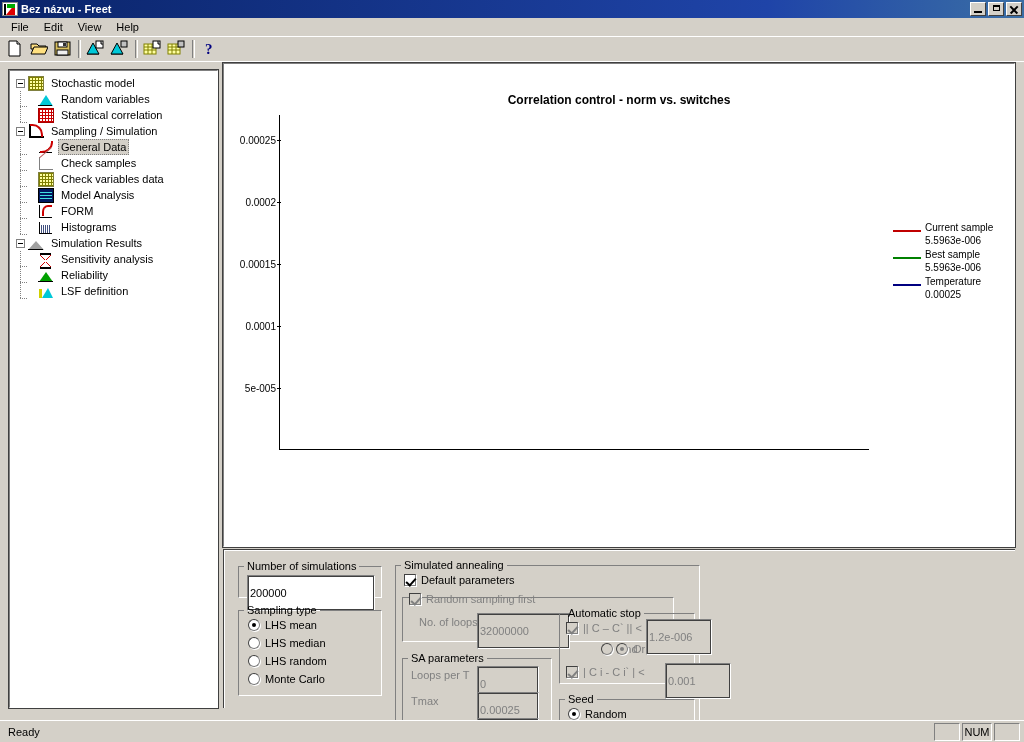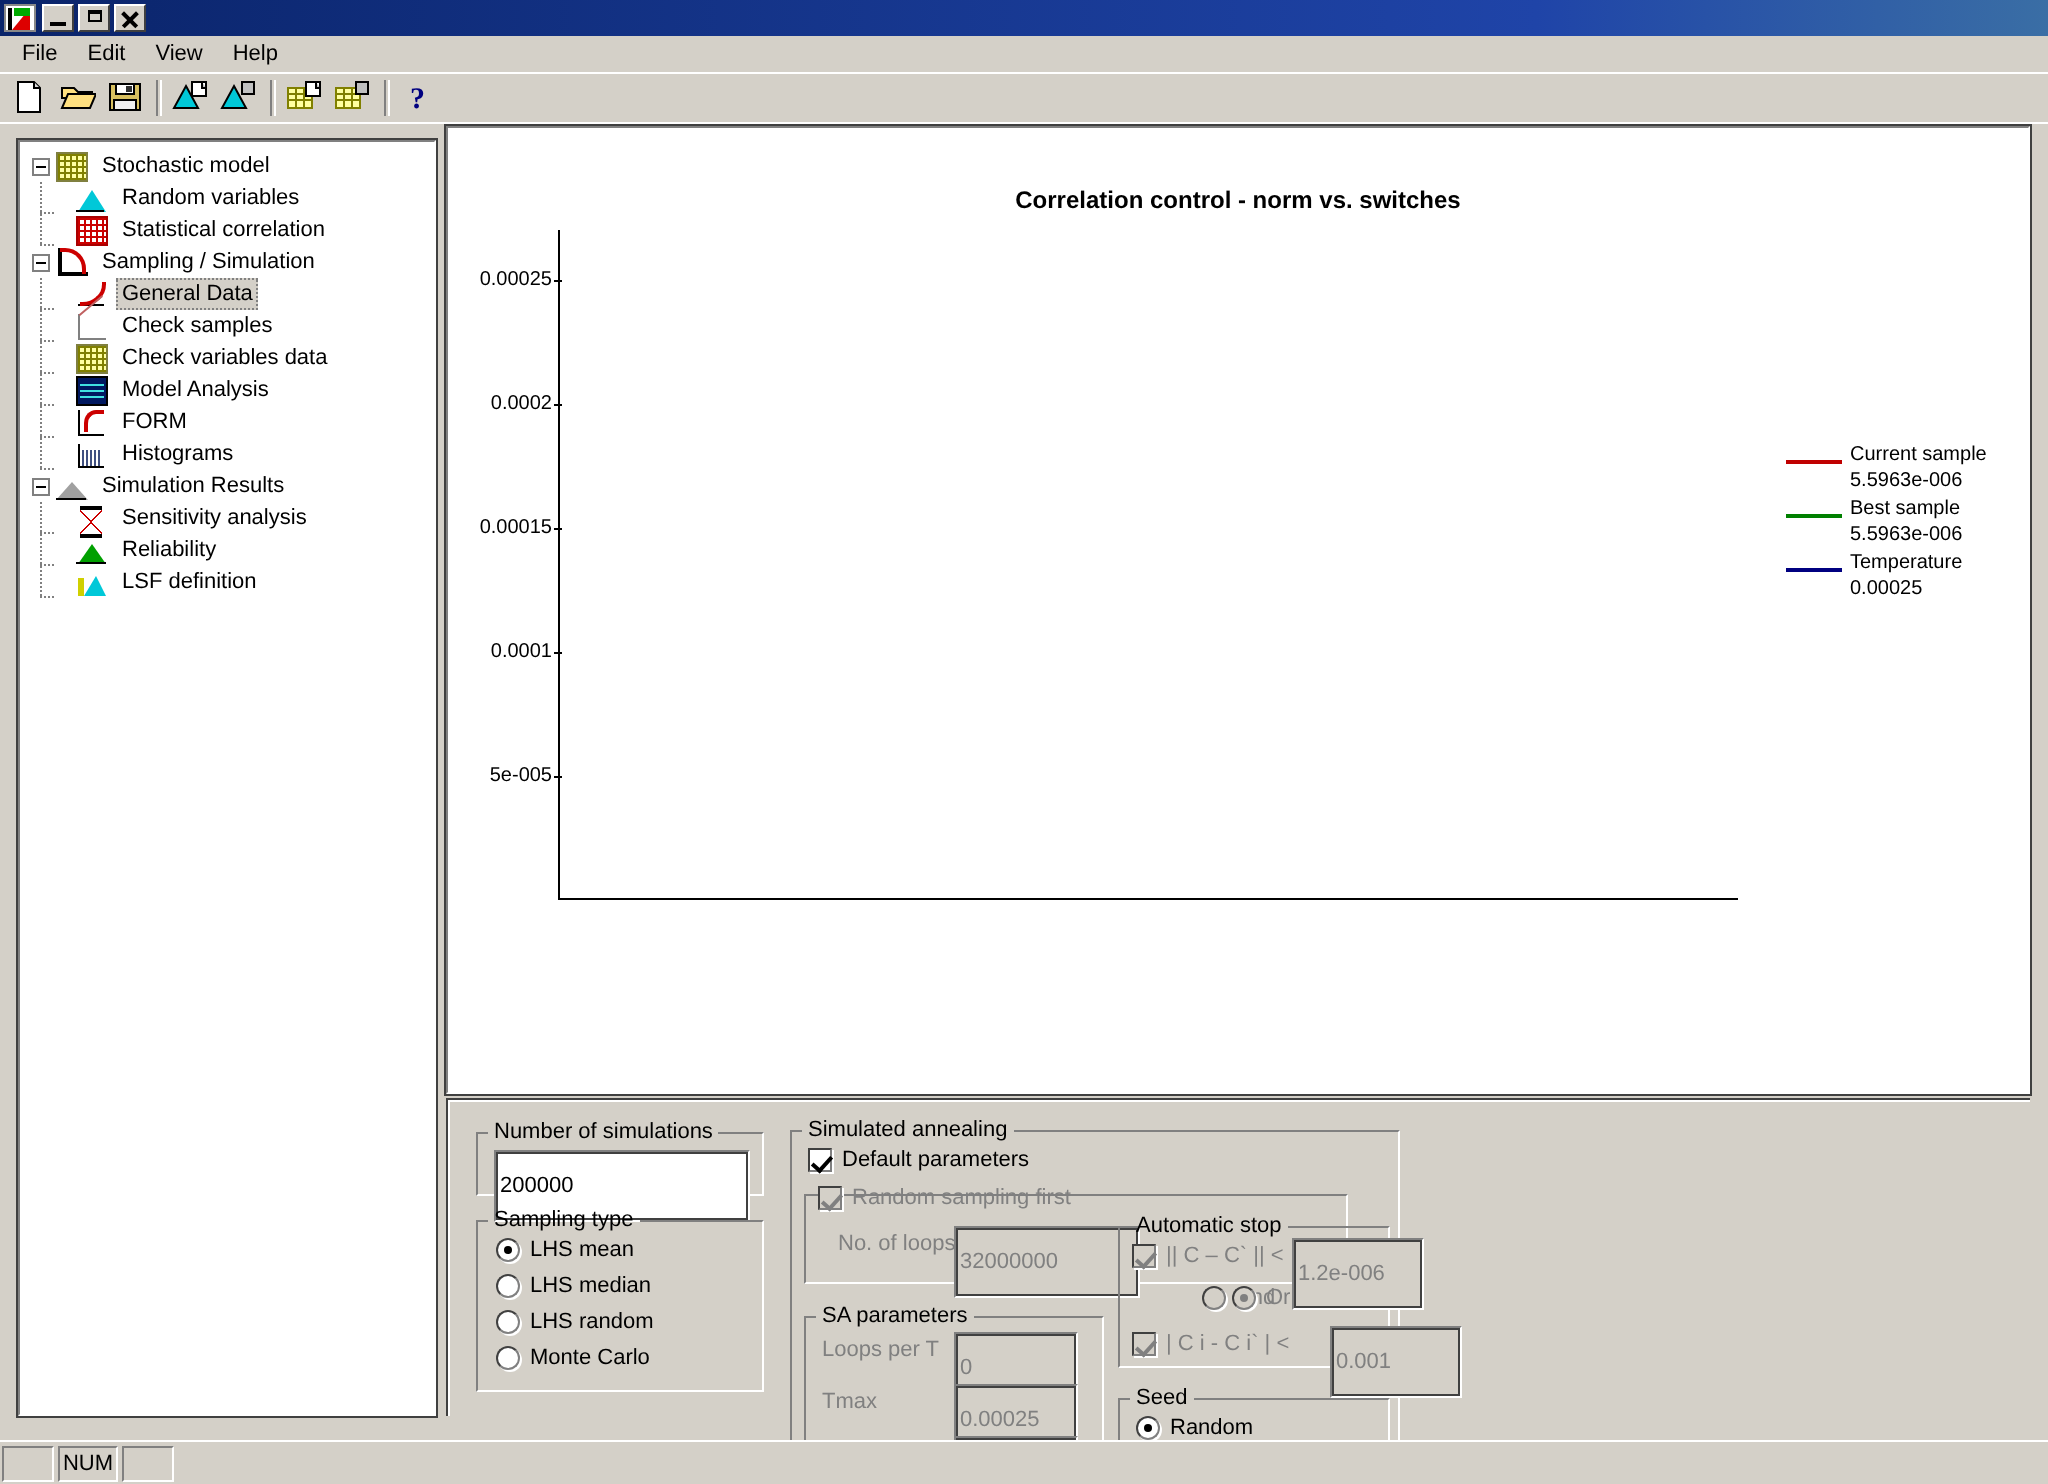--- a/index.html
+++ b/index.html
@@ -325,20 +325,21 @@
 <body>
 
 <div id="outer-frame">
 
   <div id="titlebar">
     <div id="app-icon">
       <div class="tri"></div>
         <div class="g"></div>
         <div class="bar1"></div>
     </div>
+    <div id="title-text">Bez názvu - Freet</div>
     <div class="wbtn first">
         <span class="min"></span>
       </div>
     <div class="wbtn">
         <span class="restore-a"></span>
       </div>
     <div class="wbtn">
         <span class="x1"></span>
         <span class="x2"></span>
       </div>
@@ -659,18 +660,21 @@
 
       <div class="chk disabled" style="left:485px; top:176px;">
         <span class="box"></span>
         <span>Comparative values only</span>
       </div>
 
     </div>
   </div>
 
   <div id="statusbar">
+    <div class="sb-panel" id="sb-main">
+      <span id="sb-main-inner">Ready</span>
+    </div>
     <div class="sb-panel sb-small"></div>
     <div class="sb-panel sb-num">NUM</div>
     <div class="sb-panel sb-small" style="margin-right:4px;"></div>
   </div>
 
 </div>
 
 </body></html>

